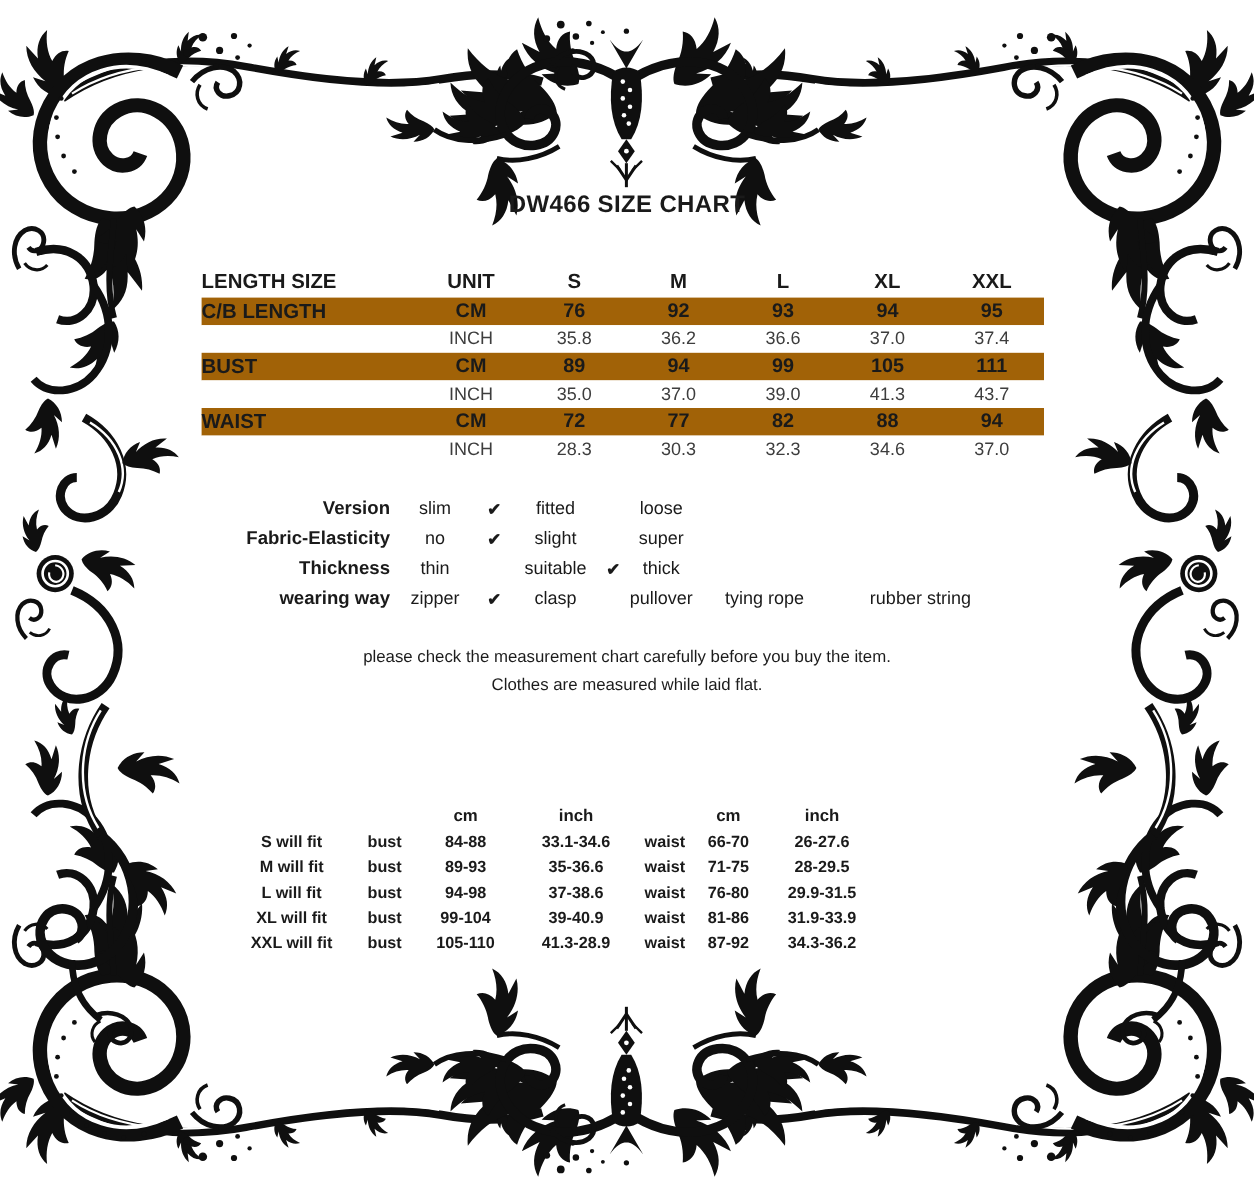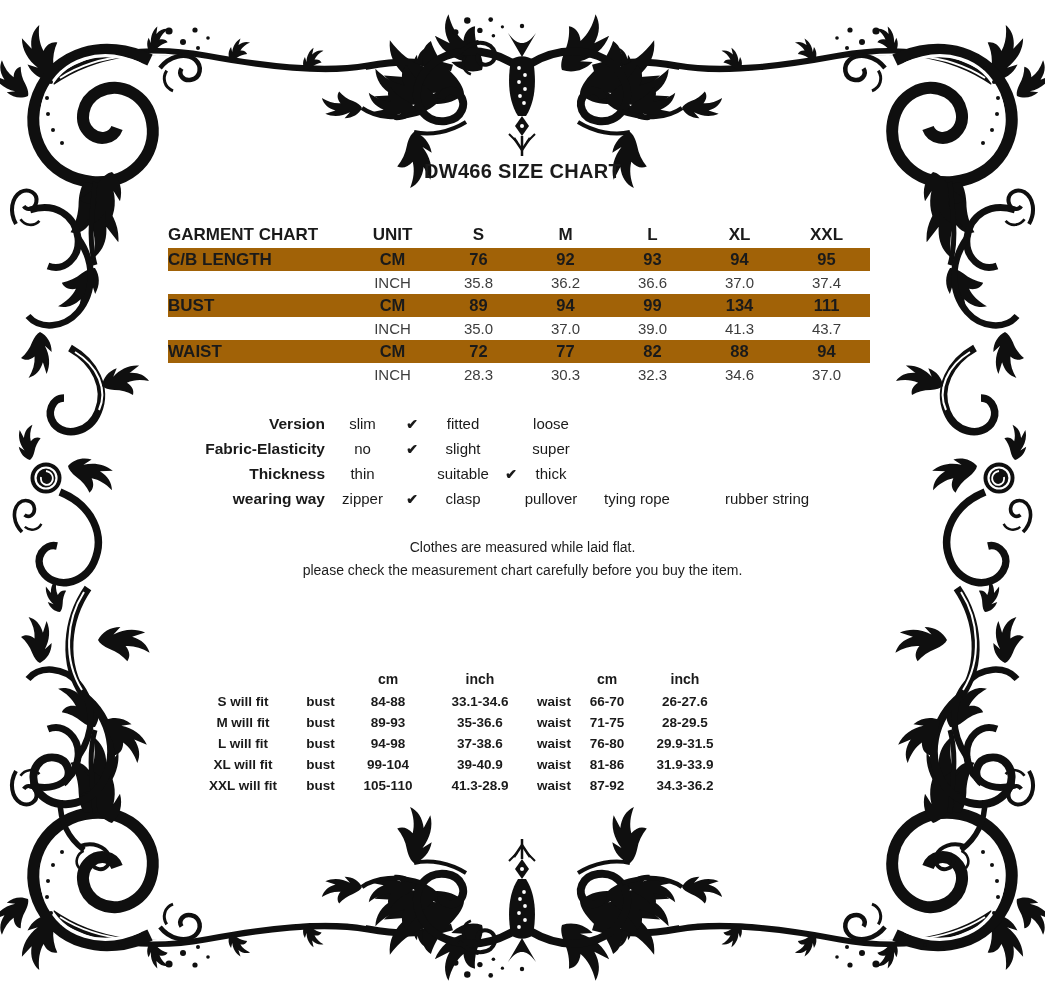--- a/index.html
+++ b/index.html
@@ -188,21 +188,21 @@
     <use href="#cluster" transform="translate(452,16) scale(0.9)"></use>
     <use href="#cluster" transform="translate(452,979) scale(0.9,-0.9)"></use>
   </svg>
 
   <div class="content">
 
     <div class="title">DW466 SIZE CHART</div>
 
     <div class="sizechart">
       <div class="sc-row head">
-        <span class="sc-l">GARMENT CHART</span>
+        <span class="sc-l">LENGTH SIZE</span>
         <span class="sc-u">UNIT</span>
         <span class="sc-v">S</span>
         <span class="sc-v">M</span>
         <span class="sc-v">L</span>
         <span class="sc-v">XL</span>
         <span class="sc-v">XXL</span>
       </div>
       <div class="sc-row cm">
         <span class="sc-l">C/B LENGTH</span>
         <span class="sc-u">CM</span>
@@ -220,21 +220,21 @@
         <span class="sc-v">36.6</span>
         <span class="sc-v">37.0</span>
         <span class="sc-v">37.4</span>
       </div>
       <div class="sc-row cm">
         <span class="sc-l">BUST</span>
         <span class="sc-u">CM</span>
         <span class="sc-v">89</span>
         <span class="sc-v">94</span>
         <span class="sc-v">99</span>
-        <span class="sc-v">134</span>
+        <span class="sc-v">105</span>
         <span class="sc-v">111</span>
       </div>
       <div class="sc-row inch">
         <span class="sc-l"></span>
         <span class="sc-u">INCH</span>
         <span class="sc-v">35.0</span>
         <span class="sc-v">37.0</span>
         <span class="sc-v">39.0</span>
         <span class="sc-v">41.3</span>
         <span class="sc-v">43.7</span>
@@ -296,22 +296,22 @@
         <span class="at-k">✔</span>
         <span class="at-c2">clasp</span>
         <span class="at-k2"></span>
         <span class="at-c3">pullover</span>
         <span class="at-c4">tying rope</span>
         <span class="at-c5">rubber string</span>
       </div>
     </div>
 
     <div class="notes">
+      <div>please check the measurement chart carefully before you buy the item.</div>
       <div>Clothes are measured while laid flat.</div>
-      <div>please check the measurement chart carefully before you buy the item.</div>
     </div>
 
     <div class="fittable">
       <div class="ft-row head">
         <span class="ft-size"></span>
         <span class="ft-b"></span>
         <span class="ft-cm">cm</span>
         <span class="ft-in">inch</span>
         <span class="ft-w"></span>
         <span class="ft-cm2">cm</span>

